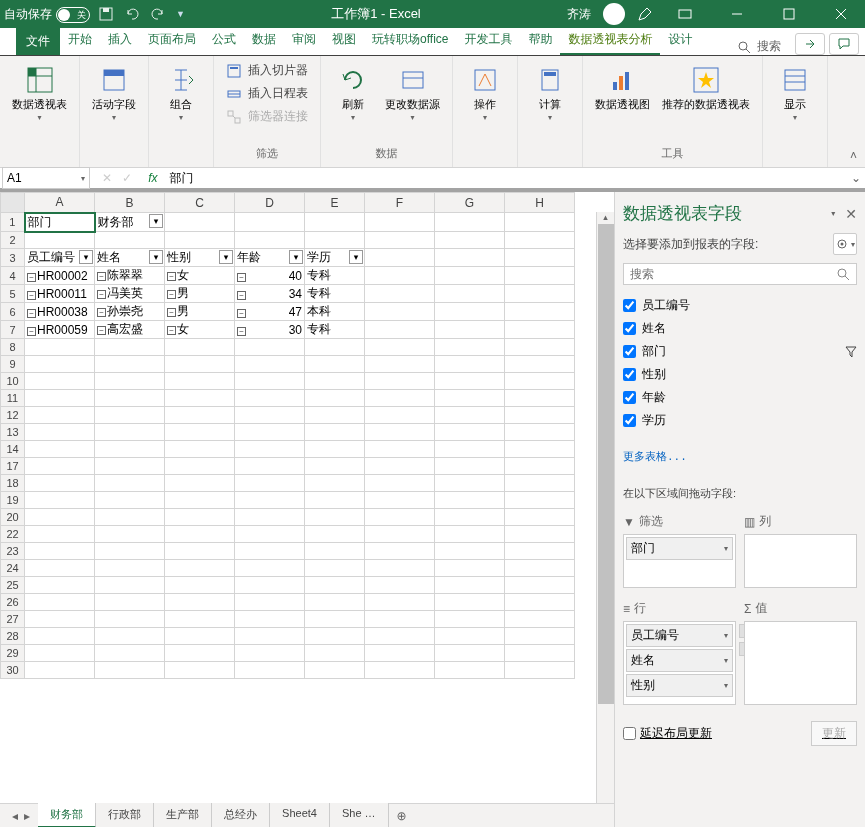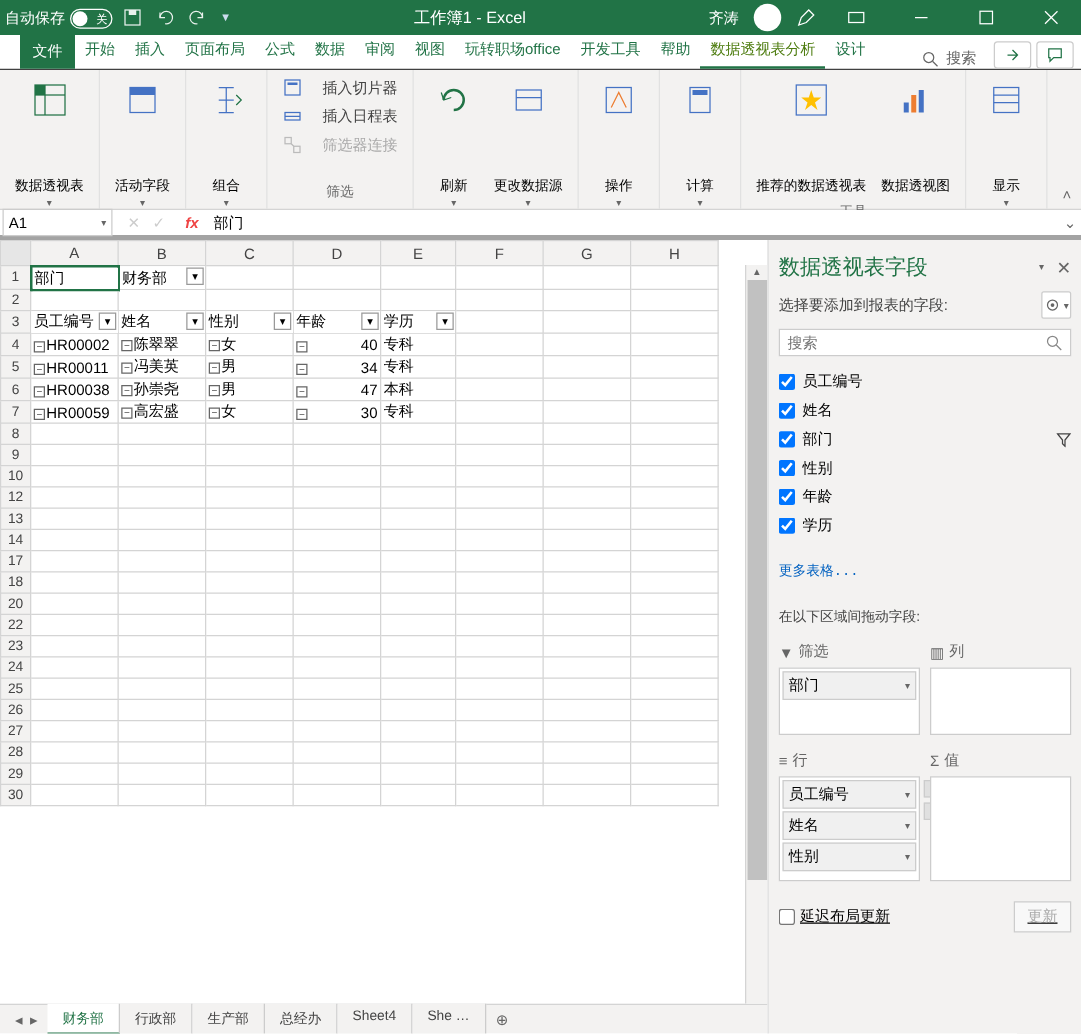--- a/index.html
+++ b/index.html
@@ -20,30 +20,30 @@
 .tab-file { background:#217346; color:#fff; padding:5px 10px; }
 .tab-search { margin-left:auto; display:flex; align-items:center; gap:6px; padding-right:8px; color:#666; }
 .share-btns { display:flex; gap:4px; padding:0 6px; }
 .share-btn { width:30px; height:22px; border:1px solid #ccc; border-radius:3px; display:flex; align-items:center; justify-content:center; color:#217346; }
 .ribbon { background:#f3f2f1; height:112px; display:flex; border-bottom:1px solid #d4d4d4; }
 .rgroup { display:flex; flex-direction:column; align-items:center; padding:4px 8px; border-right:1px solid #e1e1e1; }
 .rgroup-body { flex:1; display:flex; align-items:flex-start; gap:4px; }
 .rgroup-label { font-size:11px; color:#666; padding:2px 0; }
 .rbtn-big { display:flex; flex-direction:column; align-items:center; gap:2px; padding:4px; min-width:48px; }
 .rbtn-big .ico { width:32px; height:32px; }
-.rbtn-small { display:flex; align-items:flex-start; gap:16px; padding:2px 4px; color:#444; }
+.rbtn-small { display:flex; align-items:flex-end; gap:6px; padding:2px 4px; color:#444; }
 .rbtn-small.disabled { color:#aaa; }
 .rstack { display:flex; flex-direction:column; gap:2px; }
 .ico { display:inline-flex; align-items:center; justify-content:center; }
-.txt { font-size:11px; text-align:center; line-height:1.2;margin-top:45px; }
+.txt { font-size:11px; text-align:center; line-height:1.2; }
 .drop { font-size:8px; color:#666; }
 .namebox-row { height:24px; display:flex; align-items:center; border-bottom:4px solid #a3a3a3; background:#fff; }
 .namebox { width:88px; height:22px; border:1px solid #ccc; padding:2px 4px; display:flex; align-items:center; justify-content:space-between; margin:0 2px; }
 .fx-btns { display:flex; gap:10px; padding:0 10px; color:#888; }
-.fx-label { font-style:italic; color:#ef4444; padding:0 6px;font-weight:bold; }
+.fx-label { font-style:italic; color:#15803d; padding:0 6px; }
 .formula-input { flex:1; padding:2px 6px; border:none; outline:none; }
 .fx-expand { width:18px; text-align:center; color:#666; }
 .main { flex:1; display:flex; overflow:hidden; }
 .sheet-area { flex:1; display:flex; flex-direction:column; overflow:hidden; border-right:1px solid #d4d4d4; }
 .grid-wrap { flex:1; overflow:auto; position:relative; }
 table.grid { border-collapse:collapse; table-layout:fixed; }
 .colhdr th { background:#f3f2f1; border:1px solid #d4d4d4; font-weight:normal; color:#444; height:20px; font-size:12px; }
 .colhdr th.corner { width:24px; background:#e6e6e6; }
 .rowhdr { background:#f3f2f1; border:1px solid #d4d4d4; text-align:center; color:#444; width:24px; font-size:11px; height:17px; }
 td.cell { border:1px solid #d4d4d4; height:17px; padding:0 2px; font-size:12px; white-space:nowrap; overflow:hidden; }
@@ -315,35 +315,35 @@
           <span class="drop">▾</span>
         </div>
       </div>
       <div class="rgroup-label"></div>
   </div>
   <div class="rgroup">
     <div class="rgroup-body">
       <div class="rbtn-big">
           <span class="ico">
             <svg width="32" height="32">
-              <rect x="4" y="4" width="24" height="24" fill="none" stroke="#4472c4"></rect>
-              <path d="M16 8 L18 14 L24 14 L19 18 L21 24 L16 20 L11 24 L13 18 L8 14 L14 14 Z" fill="#ffc000"></path>
-            </svg>
-          </span>
-          <span class="txt">推荐的数据透视表</span>
-        </div>
-      <div class="rbtn-big">
-          <span class="ico">
-            <svg width="32" height="32">
               <rect x="6" y="18" width="4" height="8" fill="#4472c4"></rect>
               <rect x="12" y="12" width="4" height="14" fill="#ed7d31"></rect>
               <rect x="18" y="8" width="4" height="18" fill="#4472c4"></rect>
             </svg>
           </span>
           <span class="txt">数据透视图</span>
+        </div>
+      <div class="rbtn-big">
+          <span class="ico">
+            <svg width="32" height="32">
+              <rect x="4" y="4" width="24" height="24" fill="none" stroke="#4472c4"></rect>
+              <path d="M16 8 L18 14 L24 14 L19 18 L21 24 L16 20 L11 24 L13 18 L8 14 L14 14 Z" fill="#ffc000"></path>
+            </svg>
+          </span>
+          <span class="txt">推荐的数据透视表</span>
         </div>
     </div>
     <div class="rgroup-label">工具</div>
   </div>
   <div class="rgroup">
     <div class="rgroup-body">
         <div class="rbtn-big">
           <span class="ico">
             <svg width="32" height="32">
               <rect x="6" y="6" width="20" height="20" fill="none" stroke="#4472c4"></rect>
@@ -496,20 +496,31 @@
               <td class="cell"></td>
               <td class="cell"></td>
               <td class="cell"></td>
               <td class="cell"></td>
               <td class="cell"></td>
               <td class="cell"></td>
               <td class="cell"></td>
               <td class="cell"></td>
             </tr>
             <tr>
+              <td class="rowhdr">11</td>
+              <td class="cell"></td>
+              <td class="cell"></td>
+              <td class="cell"></td>
+              <td class="cell"></td>
+              <td class="cell"></td>
+              <td class="cell"></td>
+              <td class="cell"></td>
+              <td class="cell"></td>
+            </tr>
+            <tr>
               <td class="rowhdr">12</td>
               <td class="cell"></td>
               <td class="cell"></td>
               <td class="cell"></td>
               <td class="cell"></td>
               <td class="cell"></td>
               <td class="cell"></td>
               <td class="cell"></td>
               <td class="cell"></td>
             </tr>
@@ -541,20 +552,31 @@
               <td class="cell"></td>
               <td class="cell"></td>
               <td class="cell"></td>
               <td class="cell"></td>
               <td class="cell"></td>
               <td class="cell"></td>
               <td class="cell"></td>
             </tr>
             <tr>
               <td class="rowhdr">18</td>
+              <td class="cell"></td>
+              <td class="cell"></td>
+              <td class="cell"></td>
+              <td class="cell"></td>
+              <td class="cell"></td>
+              <td class="cell"></td>
+              <td class="cell"></td>
+              <td class="cell"></td>
+            </tr>
+            <tr>
+              <td class="rowhdr">19</td>
               <td class="cell"></td>
               <td class="cell"></td>
               <td class="cell"></td>
               <td class="cell"></td>
               <td class="cell"></td>
               <td class="cell"></td>
               <td class="cell"></td>
               <td class="cell"></td>
             </tr>
             <tr>

